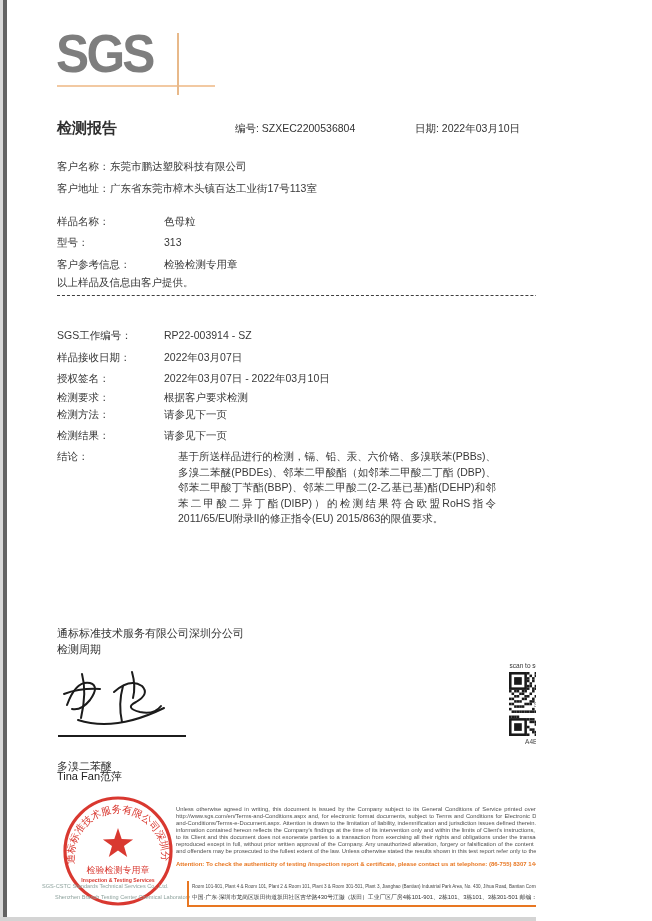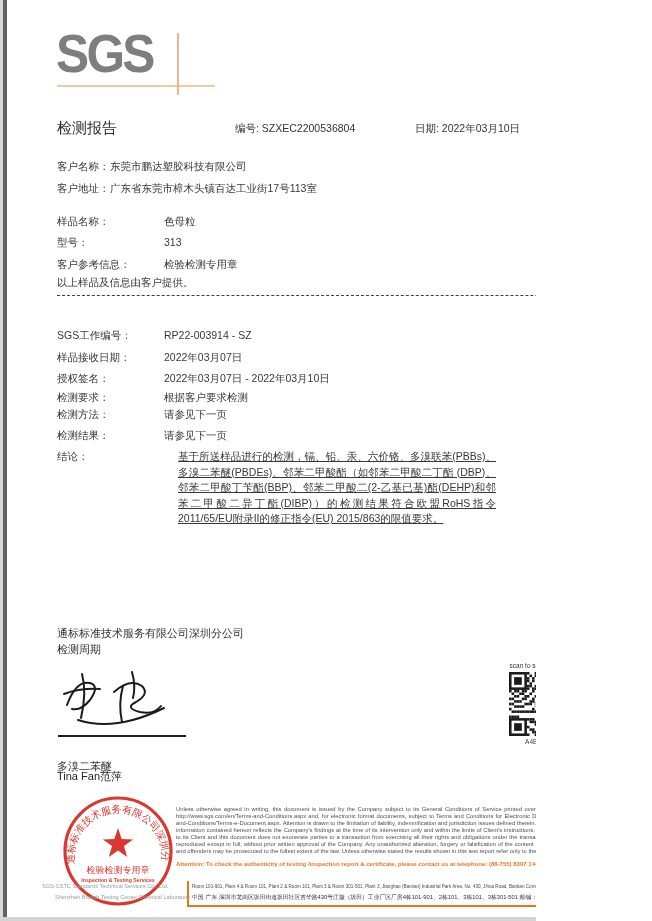--- a/index.html
+++ b/index.html
@@ -13,30 +13,30 @@
   
   .edge-left-light { left:0; top:0; width:3px; height:921px; background:#d9d9d9; }
   .edge-left-dark  { left:3px; top:0; width:4px; height:921px; background:#636363; }
   .edge-bottom     { left:0; top:917px; width:652px; height:4px; background:#d4d4d4; }
   
   .logo-text { left:56px; top:26px; font-size:54px; font-weight:bold; color:#7e7e7e;
                letter-spacing:-3px; transform:scaleX(.92); transform-origin:left; line-height:1; }
   .logo-hline { left:57px; top:85px; width:158px; height:2px; background:#f2c9a2; }
   .logo-vline { left:177px; top:33px; width:2px; height:62px; background:#e8b98a; }
   
-  .title { left:57px; top:119px; font-size:15px; font-weight:normal; color:#2e2e2e; }
+  .title { left:57px; top:119px; font-size:15px; font-weight:bold; color:#2e2e2e; }
   .meta  { font-size:10.5px; color:#333; white-space:nowrap; }
   
   .line { position:absolute; left:0; width:652px; font-size:10.5px; color:#383838; }
   .lbl  { position:absolute; left:57px; white-space:nowrap; }
   .v1   { position:absolute; left:110px; white-space:nowrap; }
   .v2   { position:absolute; left:164px; white-space:nowrap; }
   .dashed { left:57px; top:295px; width:591px; border-top:1.5px dashed #3f3f3f; }
   .conclusion-text { left:178px; top:449px; width:318px; font-size:10.5px;
-                     line-height:15.6px; color:#383838; text-align:justify;text-decoration:underline; }
+                     line-height:15.6px; color:#383838; text-align:justify; }
   
   .company-line { left:57px; top:626px; font-size:11px; color:#333; }
   .auth-line    { left:57px; top:642px; font-size:11px; color:#333; }
   .sig-svg  { left:60px; top:664px; }
   .sig-rule { left:58px; top:735px; width:128px; height:2px; background:#1c1c1c; }
   .signer   { left:57px; top:741px; font-size:11px; color:#222;margin-top:28px; }
   .approver { left:57px; top:759px; font-size:11px; color:#333; }
   
   .qr-caption { left:500px; top:662px; width:82px; text-align:center; font-size:6.5px; color:#333; }
   .qr-box     { left:509px; top:672px; width:64px; height:64px; }

